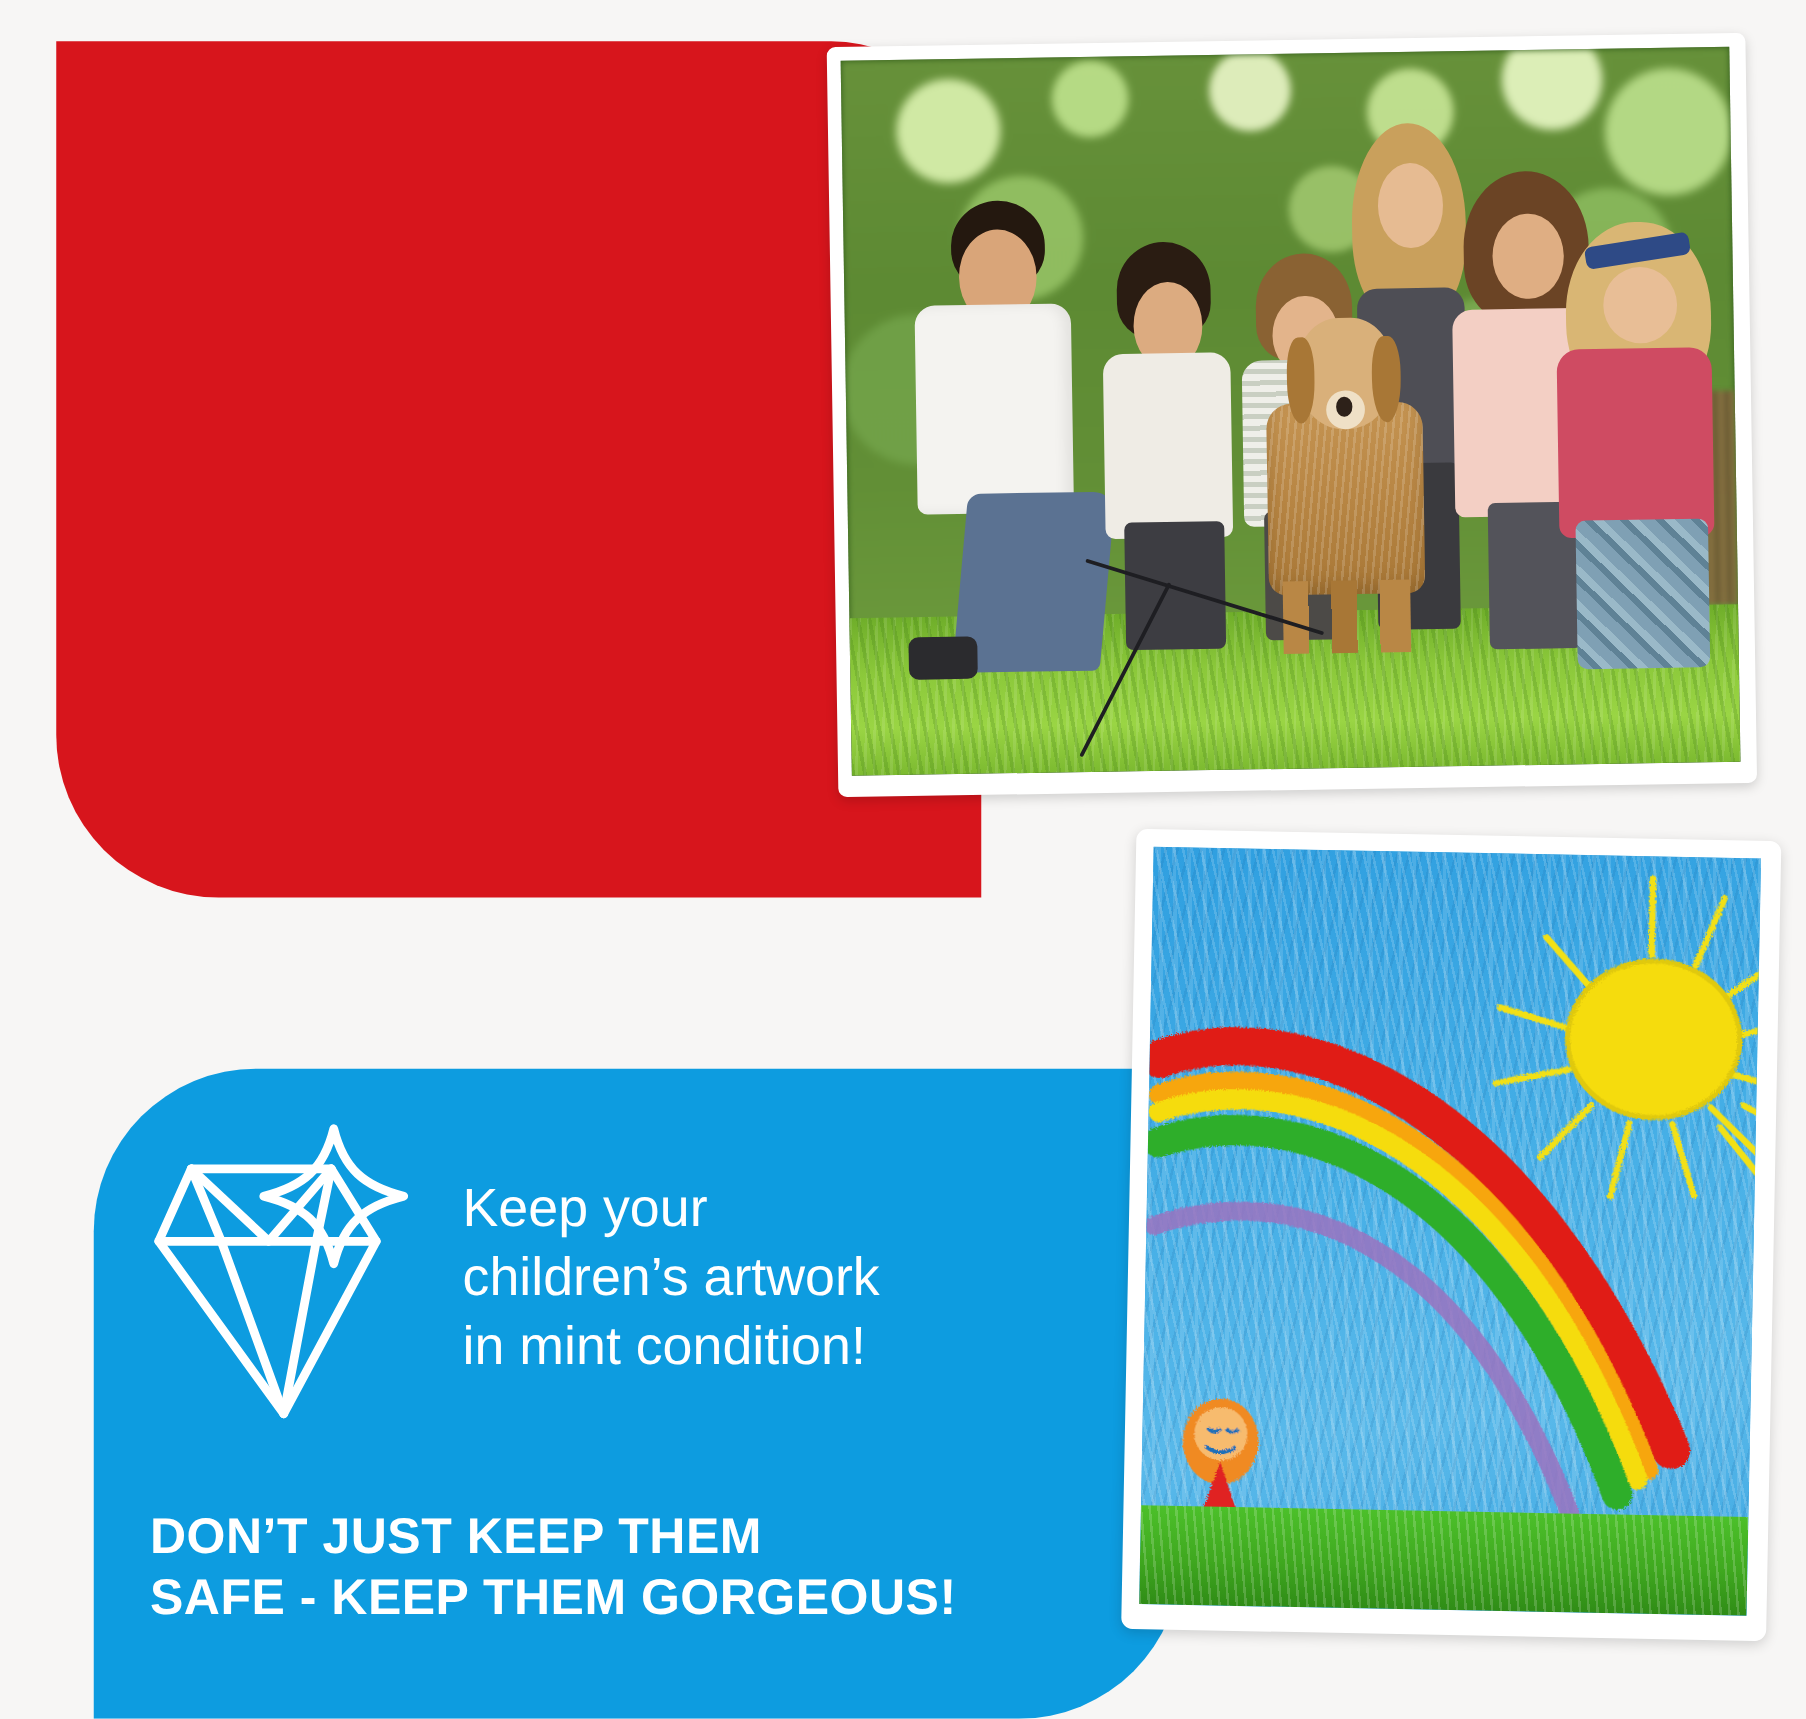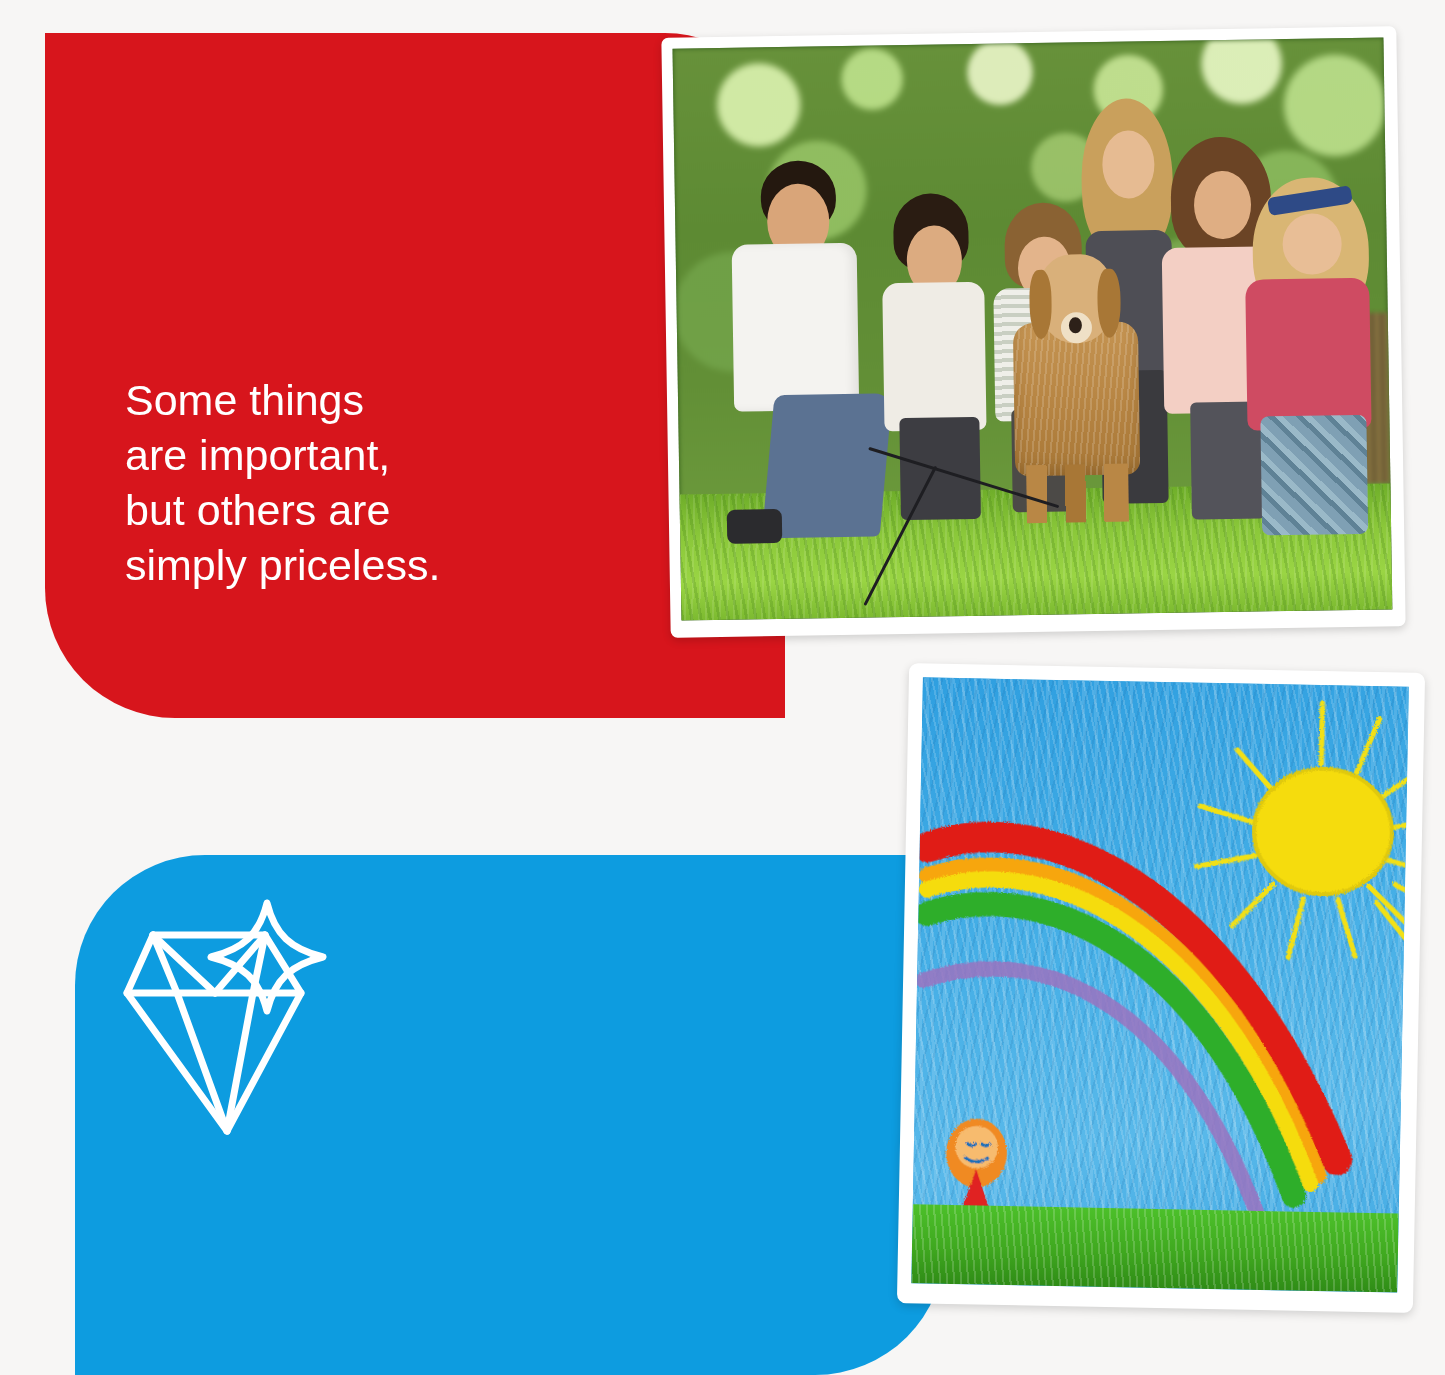--- a/index.html
+++ b/index.html
@@ -209,24 +209,20 @@
 
   
   svg.gem{width:100%;height:100%;}
 </style>
 </head>
 <body>
 
 <div class="stage">
 
   <div class="red-panel">
-    <div class="red-sub">Some things
-are important,
-but others are
-simply priceless.</div>
   </div>
 
   <div class="blue-panel">
     <div class="gem-wrap">
       <svg class="gem" viewBox="0 0 220 250" fill="none" stroke="#ffffff" stroke-width="7" stroke-linejoin="round" stroke-linecap="round">
 
         <path d="M38 42 L150 42 L186 100 L112 238 L12 100 Z"></path>
 
         <path d="M12 100 L186 100"></path>
 
@@ -234,20 +230,25 @@
         <path d="M150 42 L138 100"></path>
         <path d="M38 42 L100 100"></path>
         <path d="M150 42 L100 100"></path>
 
         <path d="M62 100 L112 238"></path>
         <path d="M138 100 L112 238"></path>
 
         <path d="M152 10 C160 42 176 56 208 64 C176 72 160 86 152 118 C144 86 128 72 96 64 C128 56 144 42 152 10 Z"></path>
       </svg>
     </div>
+    <div class="blue-head">Keep your
+children’s artwork
+in mint condition!</div>
+    <div class="blue-foot">DON’T JUST KEEP THEM
+SAFE - KEEP THEM GORGEOUS!</div>
   </div>
 
   <div class="photo-frame">
     <div class="photo-inner">
       <div class="sky-trees"></div>
       <div class="fence"></div>
       <div class="lawn"></div>
 
       <div class="fig dad">
         <div class="hair"></div>

